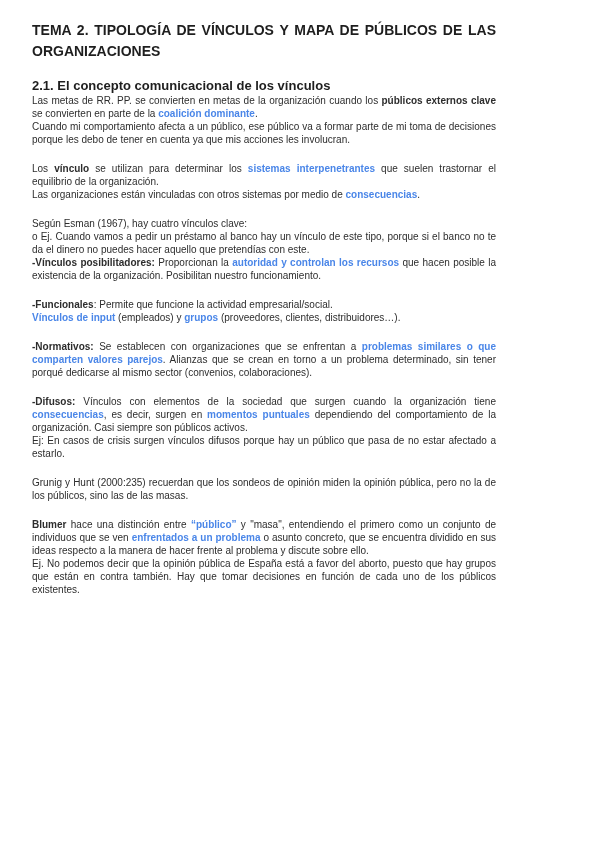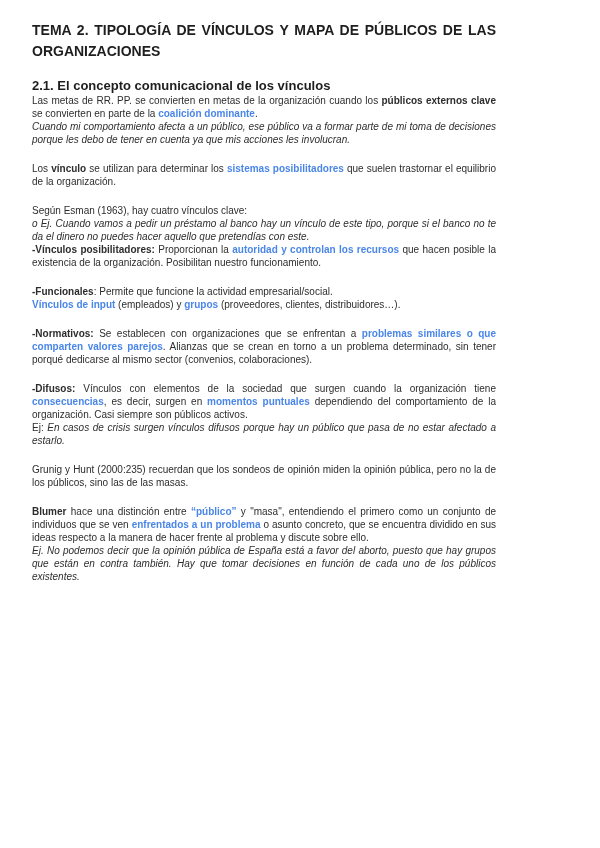--- a/index.html
+++ b/index.html
@@ -45,38 +45,39 @@
     margin:0;
     font-size:10px;
     line-height:13px;
     color:var(--body-ink);
     text-align:justify;
   }
   .spacer{
     height:16px;
   }
   .r-bold{font-weight:bold;}
-  .r-italic{font-style:italic;}
+  .r-italic{}
   .r-blue{color:var(--accent-blue);font-weight:bold;}
   .r-normal{}
 </style>
 </head>
 <body>
 
 <div class="page">
   <div id="doc">
       <p class="doc-title"><span class="r-bold">TEMA 2. TIPOLOGÍA DE VÍNCULOS Y MAPA DE PÚBLICOS DE LAS ORGANIZACIONES</span></p>
       <div class="spacer"></div>
       <p class="section-heading"><span class="r-bold">2.1. El concepto comunicacional de los vínculos</span></p>
       <p class="paragraph"><span class="r-normal">Las metas de RR. PP. se convierten en metas de la organización cuando los </span><span class="r-bold">públicos externos clave</span><span class="r-normal"> se convierten en parte de la </span><span class="r-blue">coalición dominante</span><span class="r-normal">.</span></p>
       <p class="paragraph"><span class="r-italic">Cuando mi comportamiento afecta a un público, ese público va a formar parte de mi toma de decisiones porque les debo de tener en cuenta ya que mis acciones les involucran.</span></p>
       <div class="spacer"></div>
-      <p class="paragraph"><span class="r-normal">Los </span><span class="r-bold">vínculo</span><span class="r-normal"> se utilizan para determinar los </span><span class="r-blue">sistemas posibilitadores</span><span class="r-normal"> que suelen trastornar el equilibrio de la organización.</span></p>
+      <p class="paragraph"><span class="r-normal">Los </span><span class="r-bold">vínculo</span><span class="r-normal"> se utilizan para determinar los </span><span class="r-blue">sistemas interpenetrantes</span><span class="r-normal"> que suelen trastornar el equilibrio de la organización.</span></p>
+      <p class="paragraph"><span class="r-normal">Las organizaciones están vinculadas con otros sistemas por medio de </span><span class="r-blue">consecuencias</span><span class="r-normal">.</span></p>
       <div class="spacer"></div>
-      <p class="paragraph"><span class="r-normal">Según Esman (1963), hay cuatro vínculos clave:</span></p>
+      <p class="paragraph"><span class="r-normal">Según Esman (1967), hay cuatro vínculos clave:</span></p>
       <p class="paragraph"><span class="r-italic">o Ej. Cuando vamos a pedir un préstamo al banco hay un vínculo de este tipo, porque si el banco no te da el dinero no puedes hacer aquello que pretendías con este.</span></p>
       <p class="paragraph"><span class="r-bold">-Vínculos posibilitadores:</span><span class="r-normal"> Proporcionan la </span><span class="r-blue">autoridad y controlan los recursos</span><span class="r-normal"> que hacen posible la existencia de la organización. Posibilitan nuestro funcionamiento.</span></p>
       <div class="spacer"></div>
       <p class="paragraph"><span class="r-bold">-Funcionales</span><span class="r-normal">: Permite que funcione la actividad empresarial/social.</span></p>
       <p class="paragraph"><span class="r-blue">Vínculos de input</span><span class="r-normal"> (empleados) y </span><span class="r-blue">grupos</span><span class="r-normal"> (proveedores, clientes, distribuidores…).</span></p>
       <div class="spacer"></div>
       <p class="paragraph"><span class="r-bold">-Normativos:</span><span class="r-normal"> Se establecen con organizaciones que se enfrentan a </span><span class="r-blue">problemas similares o que comparten valores parejos</span><span class="r-normal">. Alianzas que se crean en torno a un problema determinado, sin tener porqué dedicarse al mismo sector (convenios, colaboraciones).</span></p>
       <div class="spacer"></div>
       <p class="paragraph"><span class="r-bold">-Difusos:</span><span class="r-normal"> Vínculos con elementos de la sociedad que surgen cuando la organización tiene </span><span class="r-blue">consecuencias</span><span class="r-normal">, es decir, surgen en </span><span class="r-blue">momentos puntuales</span><span class="r-normal"> dependiendo del comportamiento de la organización. Casi siempre son públicos activos.</span></p>
       <p class="paragraph"><span class="r-normal">Ej: </span><span class="r-italic">En casos de crisis surgen vínculos difusos porque hay un público que pasa de no estar afectado a estarlo.</span></p>

